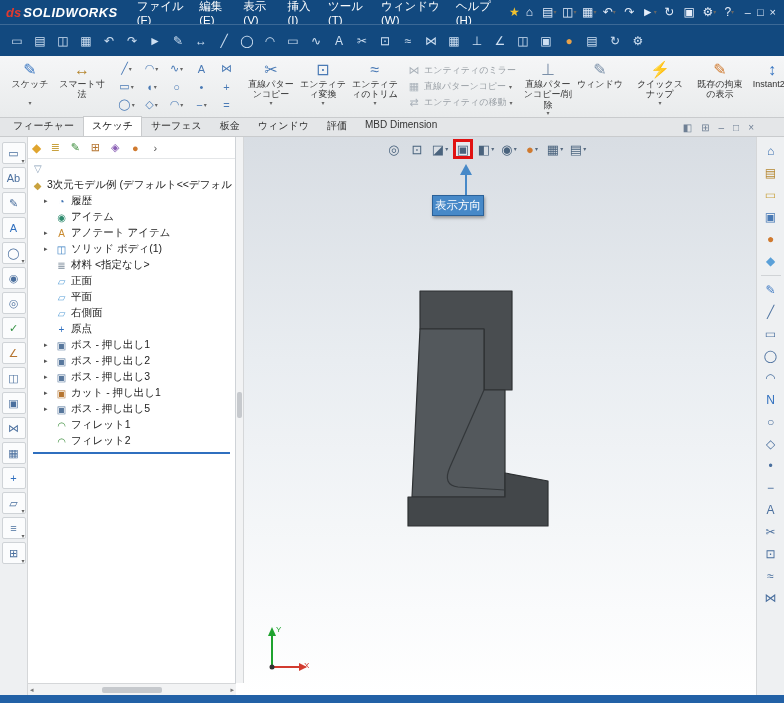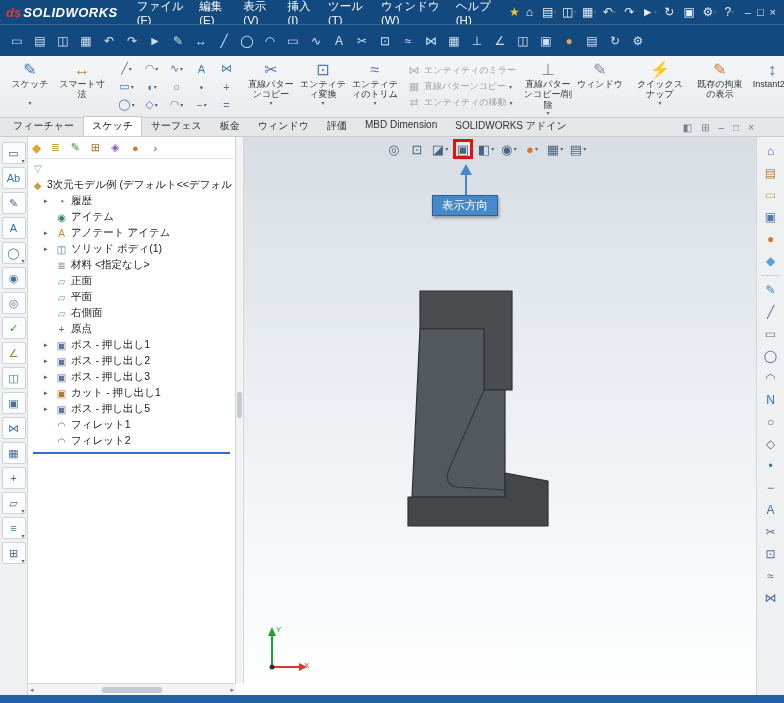--- a/index.html
+++ b/index.html
@@ -94,21 +94,21 @@
   
   .viewport{position:absolute;left:244px;top:137px;width:512px;height:558px;
             background:linear-gradient(180deg,#d8dde3 0%,#e9edf1 40%,#fafbfc 85%,#ffffff 100%);}
   .headsup{position:absolute;left:140px;top:2px;display:flex;align-items:center;gap:3px;}
   .hicon{width:20px;height:20px;display:flex;align-items:center;justify-content:center;gap:1px;
          font-size:13px;color:#4a637d;}
   .hicon .g{color:#4a637d;}
   .hicon .caret{color:#55687e;}
   .hicon.highlight{border:3px solid #e01212;background:rgba(240,244,248,.55);}
   .tooltip{position:absolute;left:188px;top:58px;background:#4789c8;border:1px solid #2a6199;
-           color:#fff;font-size:11.5px;padding:2px 9px;box-shadow:1px 2px 3px rgba(0,0,0,.35);
+           color:#fff;font-size:11.5px;padding:2px 2px;box-shadow:1px 2px 3px rgba(0,0,0,.35);
            white-space:nowrap;}
   .tt-arrow{position:absolute;left:214px;top:25px;}
   .model{position:absolute;left:0;top:0;}
   .triad{position:absolute;left:14px;top:486px;}
   .triad-y{position:absolute;left:32px;top:488px;color:#1fa32f;font-size:8px;}
   .triad-x{position:absolute;left:60px;top:524px;color:#d23b2f;font-size:8px;}
 
   
   .righttools{position:absolute;left:756px;top:137px;width:28px;height:558px;background:#eef0f2;
               border-left:1px solid #d5d7d9;display:flex;flex-direction:column;align-items:center;
@@ -426,21 +426,20 @@
   <div class="tabstrip">
     <div style="display:flex;">
 
     <span class="tab">フィーチャー</span>
         <span class="tab selected">スケッチ</span>
         <span class="tab">サーフェス</span>
         <span class="tab">板金</span>
         <span class="tab">ウィンドウ</span>
         <span class="tab">評価</span>
         <span class="tab">MBD Dimension</span>
-        <span class="tab">SOLIDWORKS アドイン</span>
       </div>
     <div class="winctrl">
 
     <span>◧</span>
         <span>⊞</span>
         <span>–</span>
         <span>□</span>
         <span>×</span>
       </div>
   </div>

